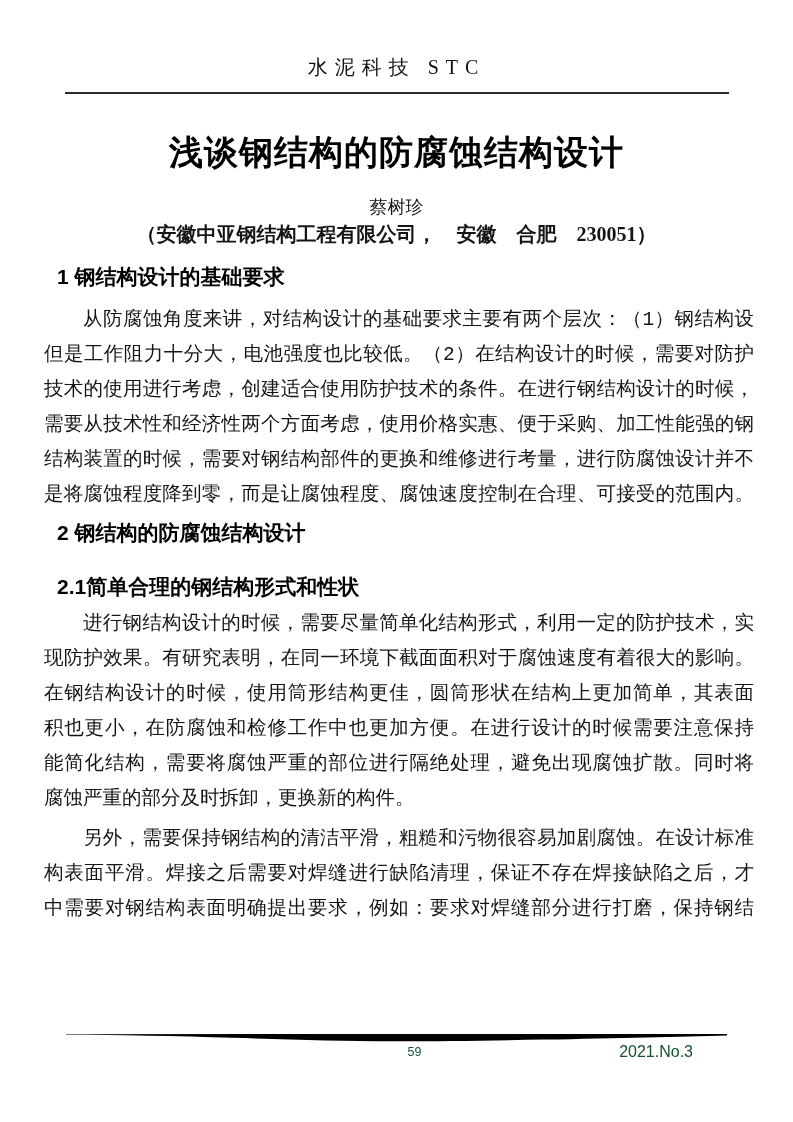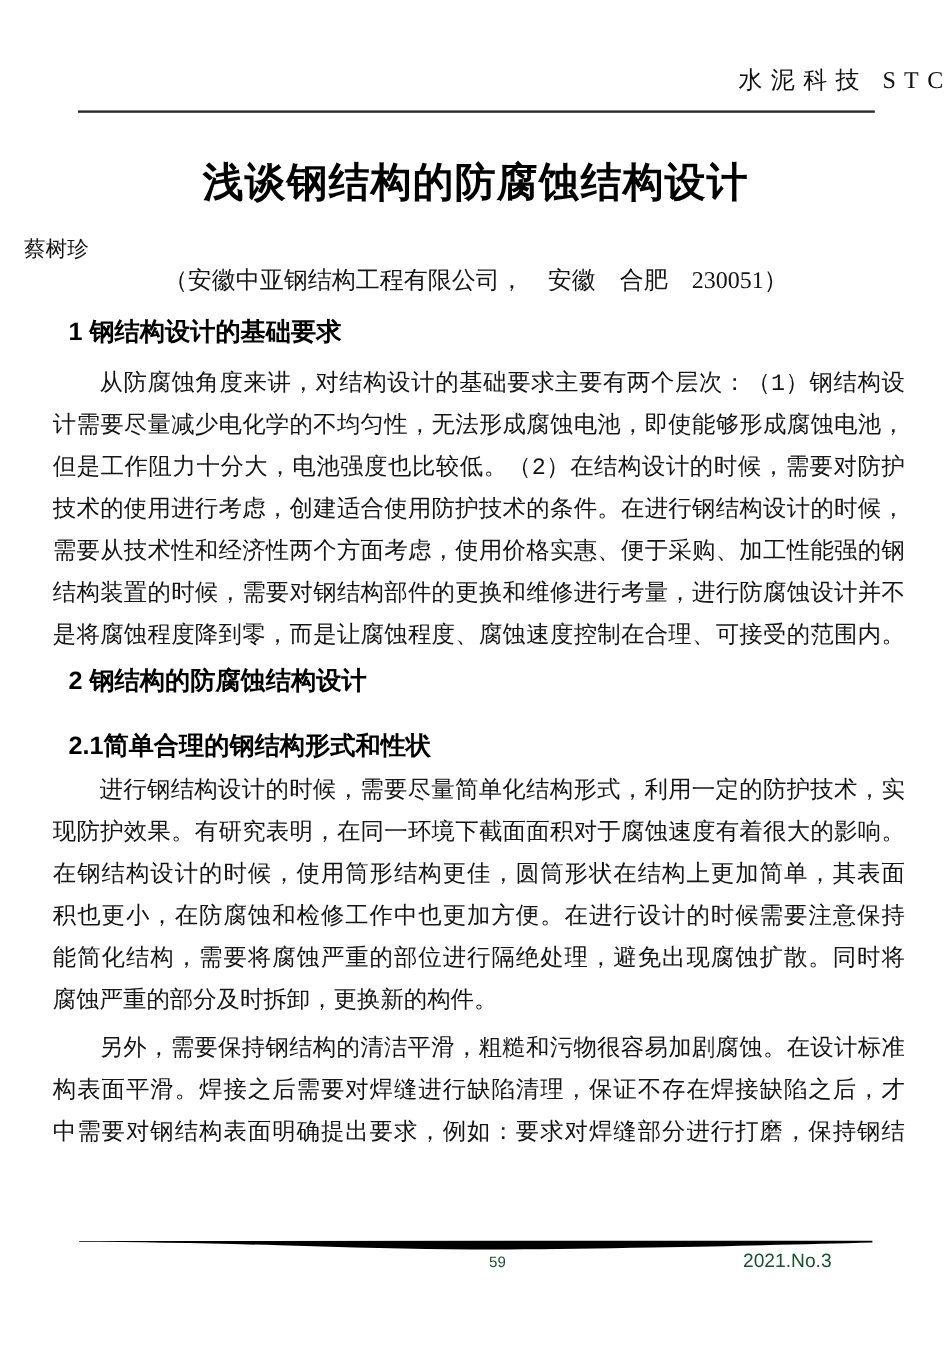--- a/index.html
+++ b/index.html
@@ -12,21 +12,21 @@
     width: 793px;
     height: 1122px;
     background: #ffffff;
     overflow: hidden;
     font-family: "Liberation Serif", serif;
     color: #151515;
   }
   
   .journal-title {
     padding-top: 52px;
-    text-align: right;
+    text-align: center;
     font-size: 20px;
     line-height: 30px;
     letter-spacing: 7px;
     color: #111;
   }
   .header-rule {
     margin: 10px auto 0 auto;
     width: 664px;
     height: 2px;
     background: #2b2b2b;
@@ -37,30 +37,30 @@
     text-align: center;
     font-family: "Liberation Sans", sans-serif;
     font-weight: 700;
     font-size: 34px;
     line-height: 40px;
     letter-spacing: 1px;
     color: #000;
   }
   .author {
     margin-top: 24px;
-    text-align: left;
+    text-align: center;
     font-size: 18px;
     line-height: 22px;
-    margin-left: 20px;
   }
   .affiliation {
     margin-top: 2px;
     text-align: center;
     font-size: 20px;
     line-height: 28px;
+    font-weight: bold;
   }
   
   .body {
     padding: 0 39px 0 44px; 
   }
   .sec-heading {
     margin: 14px 0 0 13px;
     font-family: "Liberation Sans", sans-serif;
     font-weight: 700;
     font-size: 21px;
@@ -135,21 +135,20 @@
   <div class="author">蔡树珍</div>
 
   <div class="affiliation">（安徽中亚钢结构工程有限公司，　安徽　合肥　230051）</div>
 
   <div class="body">
 
     <div class="sec-heading">1 钢结构设计的基础要求</div>
 
     <div class="para">
         <div class="pline first">从防腐蚀角度来讲，对结构设计的基础要求主要有两个层次：（1）钢结构设</div>
-        <div class="pline">计需要尽量减少电化学的不均匀性，无法形成腐蚀电池，即使能够形成腐蚀电池，</div>
         <div class="pline">但是工作阻力十分大，电池强度也比较低。（2）在结构设计的时候，需要对防护</div>
         <div class="pline">技术的使用进行考虑，创建适合使用防护技术的条件。在进行钢结构设计的时候，</div>
         <div class="pline">需要从技术性和经济性两个方面考虑，使用价格实惠、便于采购、加工性能强的钢</div>
         <div class="pline">结构装置的时候，需要对钢结构部件的更换和维修进行考量，进行防腐蚀设计并不</div>
         <div class="pline">是将腐蚀程度降到零，而是让腐蚀程度、腐蚀速度控制在合理、可接受的范围内。</div>
       </div>
 
     <div class="sec-heading tight">2 钢结构的防腐蚀结构设计</div>
 
     <div class="sub-heading">2.1简单合理的钢结构形式和性状</div>

